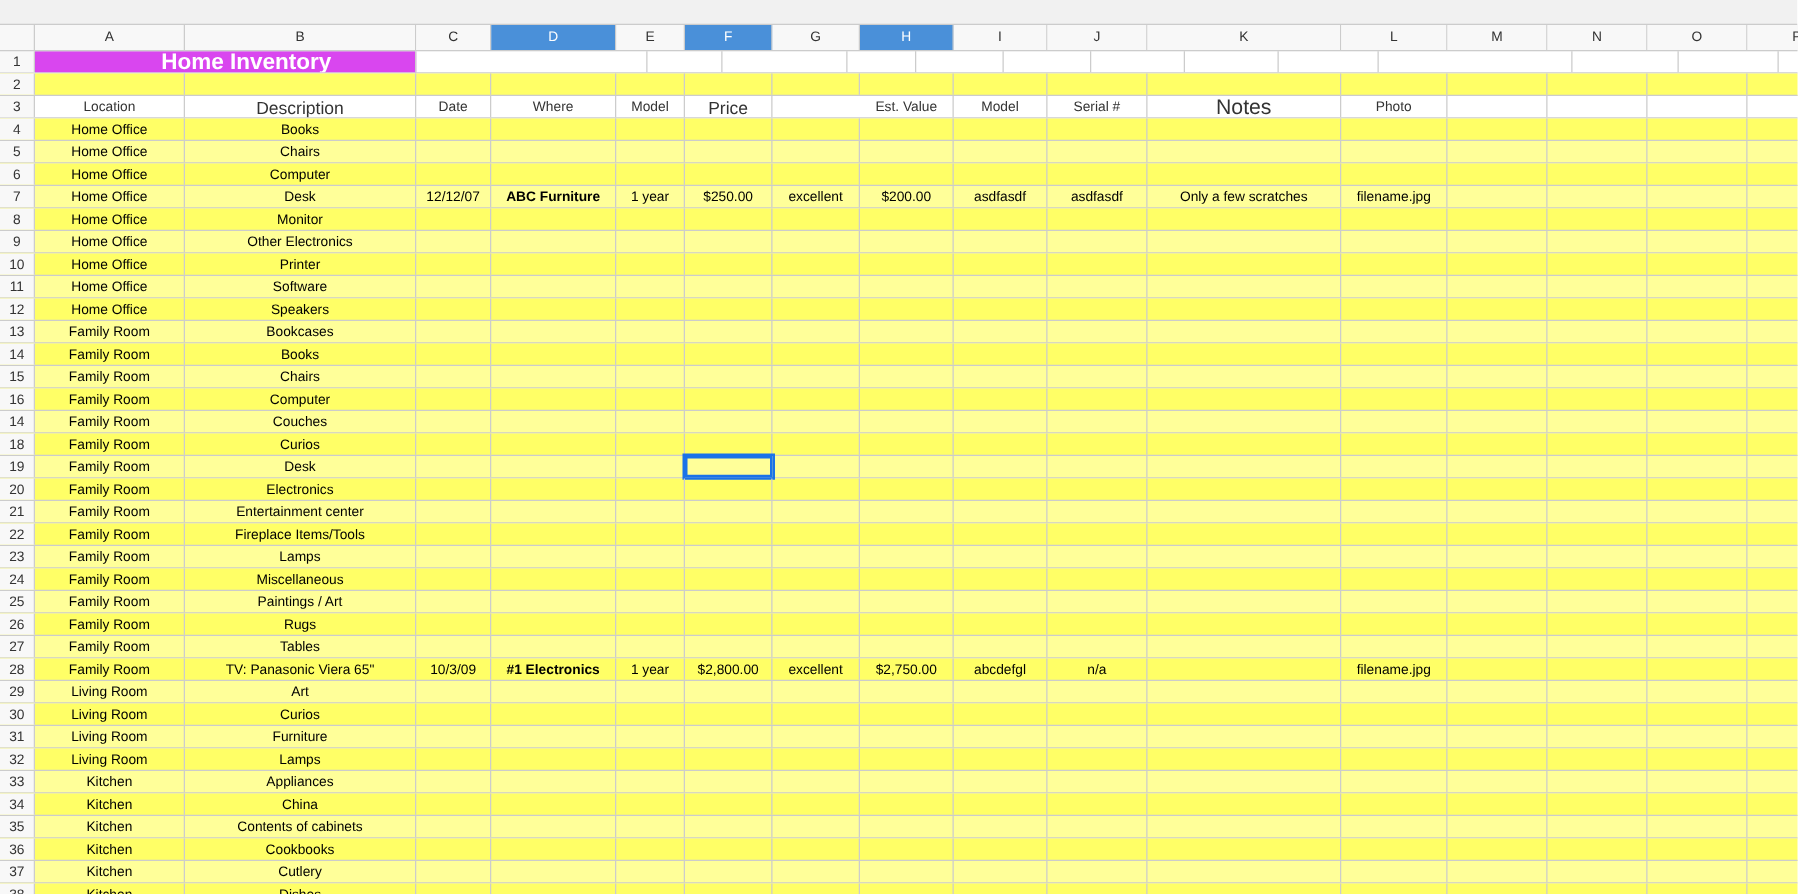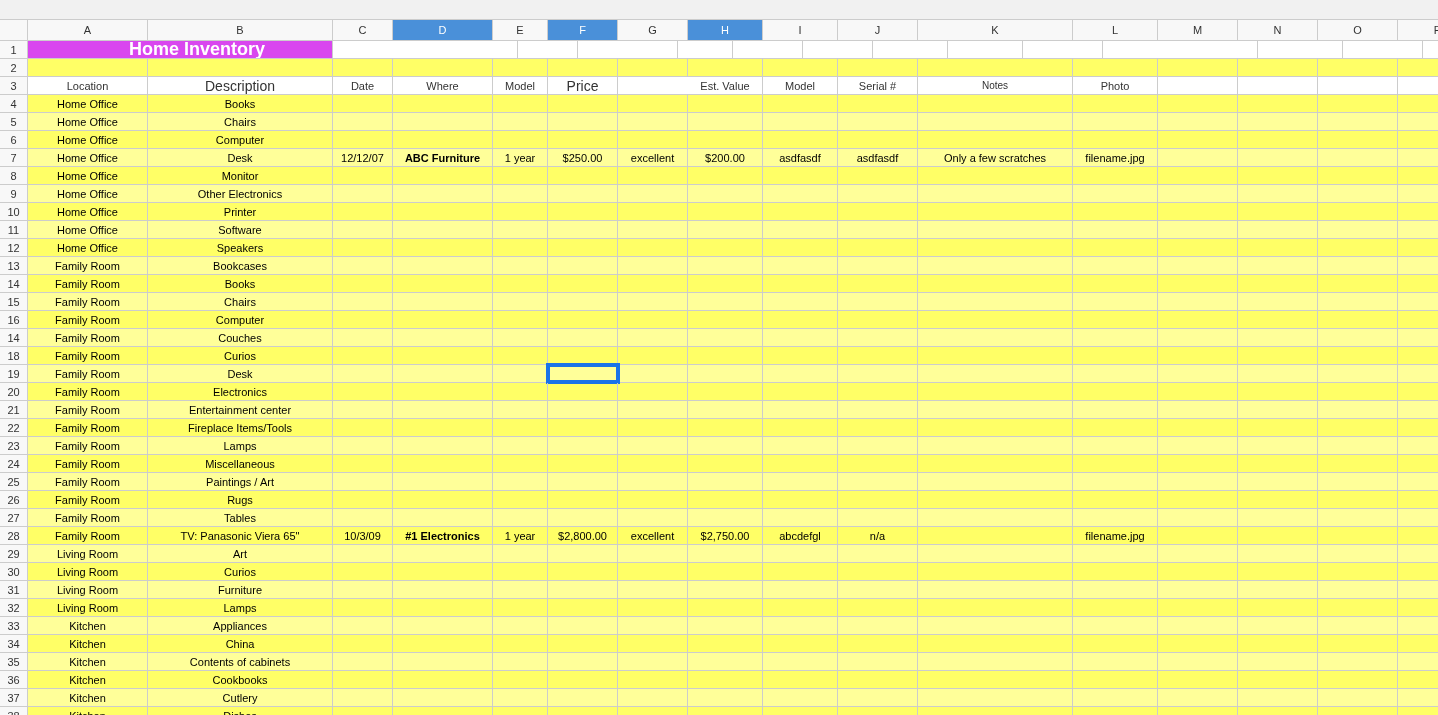--- a/index.html
+++ b/index.html
@@ -241,21 +241,21 @@
           <div class="cell col-a" style="font-weight: normal; font-size: 11px; color: rgb(51, 51, 51);">Location</div>
           <div class="cell col-b" style="font-weight: normal; font-size: 14px; color: rgb(51, 51, 51); text-align: right;">Description</div>
           <div class="cell col-c" style="font-weight: normal; font-size: 11px; color: rgb(51, 51, 51);">Date</div>
           <div class="cell col-d" style="font-weight: normal; font-size: 11px; color: rgb(51, 51, 51);">Where</div>
           <div class="cell col-e" style="font-weight: normal; font-size: 11px; color: rgb(51, 51, 51);">Model</div>
           <div class="cell col-f" style="font-weight: normal; font-size: 14px; color: rgb(51, 51, 51);">Price</div>
           <div class="cell col-g" style="font-weight: normal; font-size: 11px; color: rgb(51, 51, 51); margin-top: 26px;">Condition</div>
           <div class="cell col-h" style="font-weight: normal; font-size: 11px; color: rgb(51, 51, 51);">Est. Value</div>
           <div class="cell col-i" style="font-weight: normal; font-size: 11px; color: rgb(51, 51, 51);">Model</div>
           <div class="cell col-j" style="font-weight: normal; font-size: 11px; color: rgb(51, 51, 51);">Serial #</div>
-          <div class="cell col-k" style="font-weight: normal; font-size: 10px; color: rgb(51, 51, 51);">Notes</div>
+          <div class="cell col-k" style="font-weight: normal; font-size: 17px; color: rgb(51, 51, 51);">Notes</div>
           <div class="cell col-l" style="font-weight: normal; font-size: 11px; color: rgb(51, 51, 51);">Photo</div>
           <div class="cell col-m" style="font-weight: normal; font-size: 11px; color: rgb(51, 51, 51);"></div>
           <div class="cell col-n" style="font-weight: normal; font-size: 11px; color: rgb(51, 51, 51);"></div>
           <div class="cell col-o" style="font-weight: normal; font-size: 11px; color: rgb(51, 51, 51);"></div>
           <div class="cell col-p" style="font-weight: normal; font-size: 11px; color: rgb(51, 51, 51);"></div>
         </div>
         <div class="grid-row odd">
           <div class="row-num">4</div>
           <div class="cell col-a">Home Office</div>
           <div class="cell col-b">Books</div>

